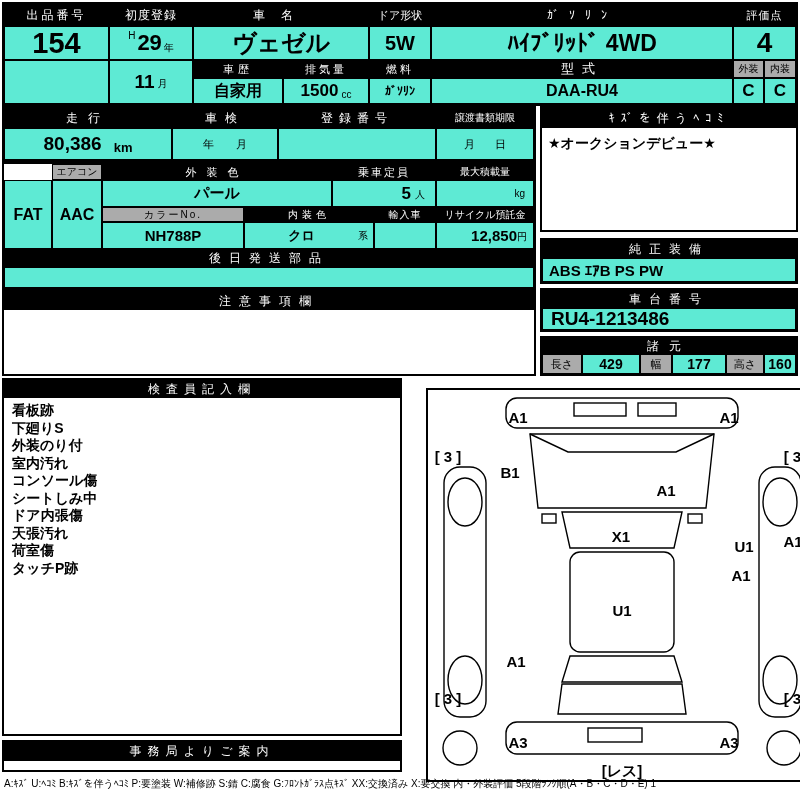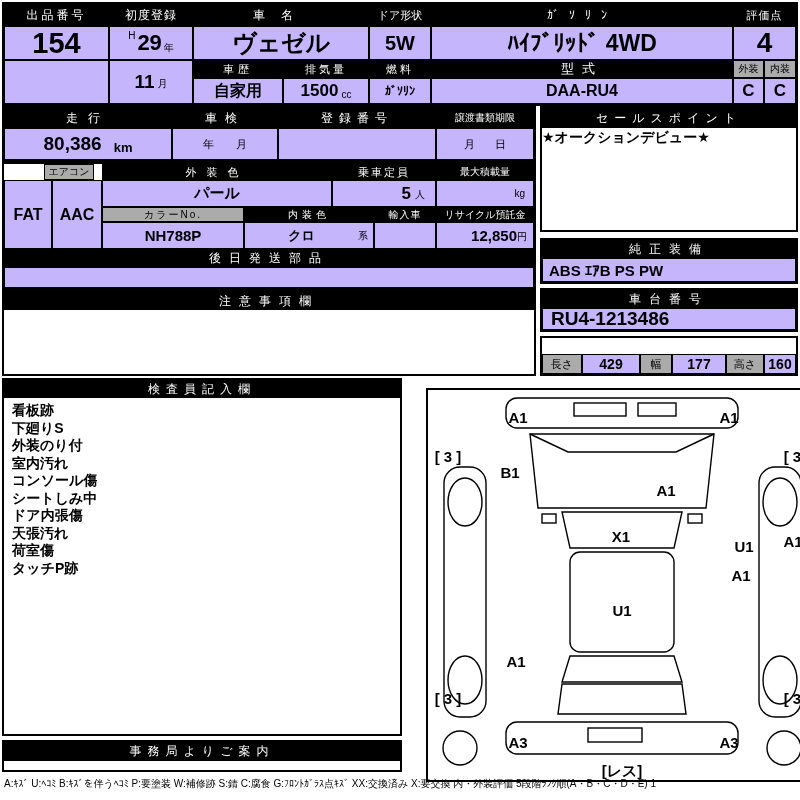--- a/index.html
+++ b/index.html
@@ -2,21 +2,21 @@
 <html><head>
 <meta charset="utf-8">
 <style>
   html,body{margin:0;padding:0;background:#fff;}
   body{font-family:"Liberation Sans","DejaVu Sans",sans-serif;color:#000;}
   #sheet{position:relative;width:800px;height:800px;background:#fff;overflow:hidden;}
   .a{position:absolute;box-sizing:border-box;}
   .box{border:2px solid #000;background:#fff;}
   .h{background:#000;color:#fff;display:flex;align-items:center;justify-content:center;font-size:12px;white-space:nowrap;overflow:hidden;border:1px solid #000;}
   .g{background:#ababab;color:#000;display:flex;align-items:center;justify-content:center;font-size:10px;white-space:nowrap;overflow:hidden;border:1px solid #000;}
-  .c{background:#c4b5fd;display:flex;align-items:center;justify-content:center;border:1px solid #000;white-space:nowrap;overflow:hidden;}
+  .c{background:#5eead4;display:flex;align-items:center;justify-content:center;border:1px solid #000;white-space:nowrap;overflow:hidden;}
   .b{font-weight:bold;}
   .itm{font-size:14px;font-weight:bold;line-height:17.5px;}
   .mk{font-family:"Liberation Sans","DejaVu Sans",sans-serif;font-weight:bold;font-size:15px;}
 </style>
 </head>
 <body>
 
 <div id="sheet">
 
   <div class="a box" style="left:2px;top:2px;width:796px;height:104px;">
@@ -78,21 +78,21 @@
     <div class="a c" style="left:274px;top:20px;width:158px;height:32px;"></div>
     <div class="a h" style="left:432px;top:0;width:98px;height:20px;font-size:10px;">譲渡書類期限</div>
     <div class="a c" style="left:432px;top:20px;width:98px;height:32px;font-size:11px;">
       <span style="margin-right:20px;">月</span>
       <span>日</span>
     </div>
   </div>
 
   <div class="a box" style="left:2px;top:162px;width:534px;height:128px;">
     <div class="a g" style="left:0;top:0;width:48px;height:16px;margin-top:35px;">シフト</div>
-    <div class="a g" style="left:40px;top:0;width:50px;height:16px;">エアコン</div>
+    <div class="a g" style="left:48px;top:0;width:50px;height:16px;">エアコン</div>
     <div class="a c b" style="left:0;top:16px;width:48px;height:69px;font-size:16px;">FAT</div>
     <div class="a c b" style="left:48px;top:16px;width:50px;height:69px;font-size:16px;">AAC</div>
 
     <div class="a h" style="left:98px;top:0;width:230px;height:16px;font-size:11px;letter-spacing:10px;">外装色</div>
     <div class="a c b" style="left:98px;top:16px;width:230px;height:27px;font-size:15px;">パール</div>
     <div class="a h" style="left:328px;top:0;width:104px;height:16px;font-size:11px;letter-spacing:2px;">乗車定員</div>
     <div class="a c" style="left:328px;top:16px;width:104px;height:27px;justify-content:flex-end;padding-right:10px;">
       <span class="b" style="font-size:17px;">5</span>
       <span style="font-size:10px;margin-left:4px;align-self:flex-end;margin-bottom:4px;">人</span>
     </div>
@@ -120,37 +120,38 @@
     <div class="a h" style="left:0;top:85px;width:530px;height:18px;letter-spacing:8px;">後日発送部品</div>
     <div class="a c" style="left:0;top:103px;width:530px;height:21px;"></div>
   </div>
 
   <div class="a box" style="left:2px;top:290px;width:534px;height:86px;">
     <div class="a h" style="left:0;top:0;width:530px;height:18px;letter-spacing:8px;">注意事項欄</div>
     <div class="a" style="left:0;top:18px;width:530px;height:64px;background:#fff;"></div>
   </div>
 
   <div class="a box" style="left:540px;top:106px;width:258px;height:126px;">
-    <div class="a h" style="left:0;top:0;width:254px;height:20px;letter-spacing:6px;">セールスポイント</div>
-    <div class="a" style="left:0;top:20px;width:254px;height:102px;background:#fff;">
+    <div class="a h" style="left:0;top:0;width:254px;height:20px;letter-spacing:6px;">ｷｽﾞを伴うﾍｺﾐ</div>
+    <div class="a" style="left:0;top:20px;width:254px;height:102px;background:#fff;padding:6px;">
       <span class="b" style="font-size:14px;">★オークションデビュー★</span>
     </div>
   </div>
 
   <div class="a box" style="left:540px;top:238px;width:258px;height:46px;">
     <div class="a h" style="left:0;top:0;width:254px;height:18px;letter-spacing:8px;">純正装備</div>
     <div class="a c b" style="left:0;top:18px;width:254px;height:24px;font-size:15px;justify-content:flex-start;padding-left:6px;">ABS ｴｱB PS PW</div>
   </div>
 
   <div class="a box" style="left:540px;top:288px;width:258px;height:44px;">
     <div class="a h" style="left:0;top:0;width:254px;height:18px;letter-spacing:8px;">車台番号</div>
     <div class="a c b" style="left:0;top:18px;width:254px;height:22px;font-size:19px;justify-content:flex-start;padding-left:8px;">RU4-1213486</div>
   </div>
 
   <div class="a box" style="left:540px;top:336px;width:258px;height:40px;">
+    <div class="a h" style="left:0;top:0;width:254px;height:16px;letter-spacing:10px;">諸元</div>
     <div class="a g" style="left:0;top:16px;width:40px;height:20px;font-size:11px;">長さ</div>
     <div class="a c b" style="left:40px;top:16px;width:58px;height:20px;font-size:14px;">429</div>
     <div class="a g" style="left:98px;top:16px;width:32px;height:20px;font-size:11px;">幅</div>
     <div class="a c b" style="left:130px;top:16px;width:54px;height:20px;font-size:14px;">177</div>
     <div class="a g" style="left:184px;top:16px;width:38px;height:20px;font-size:11px;">高さ</div>
     <div class="a c b" style="left:222px;top:16px;width:32px;height:20px;font-size:14px;">160</div>
   </div>
 
   <div class="a box" style="left:2px;top:378px;width:400px;height:358px;">
     <div class="a h" style="left:0;top:0;width:396px;height:18px;letter-spacing:6px;">検査員記入欄</div>

